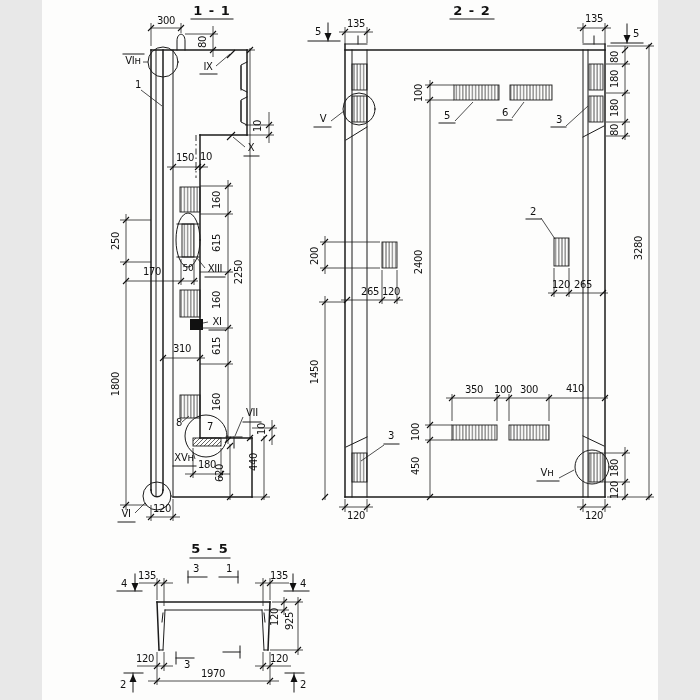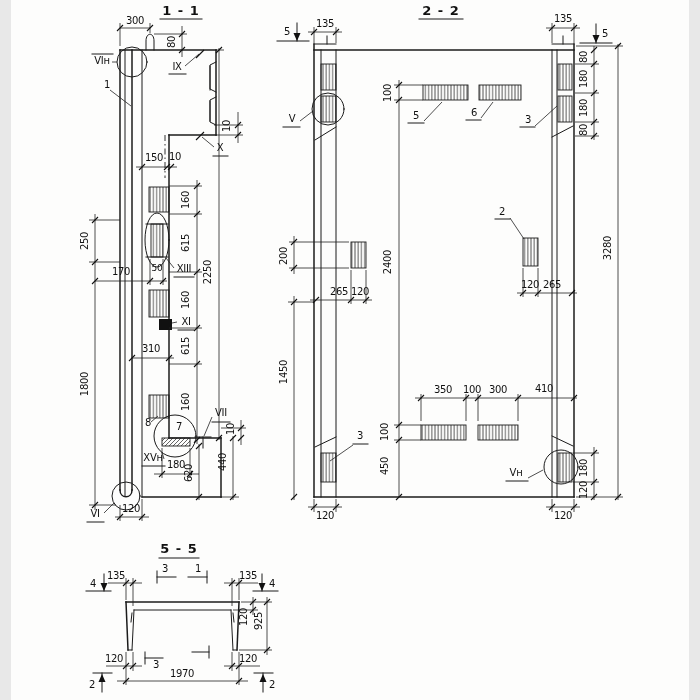--- a/index.html
+++ b/index.html
@@ -1,16 +1,16 @@
 <!DOCTYPE html>
 <html><head>
 <meta charset="utf-8">
 <style>
   html,body{margin:0;padding:0;background:#e8e8e8;}
-  #canvas{width:678px;height:700px;background:#fdfdfc;position:relative;margin:0 auto;
+  #canvas{width:616px;height:700px;background:#fdfdfc;position:relative;margin:0 auto;
           font-family:"DejaVu Sans",sans-serif;}
   svg{display:block;}
   .lt{stroke:#1b1b1b;stroke-width:1.5;fill:none;stroke-linecap:square;}
   .ln{stroke:#1b1b1b;stroke-width:1;fill:none;stroke-linecap:square;}
   .dim{stroke:#222;stroke-width:0.8;fill:none;}
   .tk{stroke:#111;stroke-width:1.1;fill:none;}
   .dsh{stroke:#1b1b1b;stroke-width:0.9;fill:none;stroke-dasharray:6 3 1.5 3;}
   .hp{stroke:#1b1b1b;stroke-width:0.9;}
   .txt{font-size:10px;fill:#111;text-anchor:middle;letter-spacing:-0.3px;}
   .sm{font-size:9px;}

